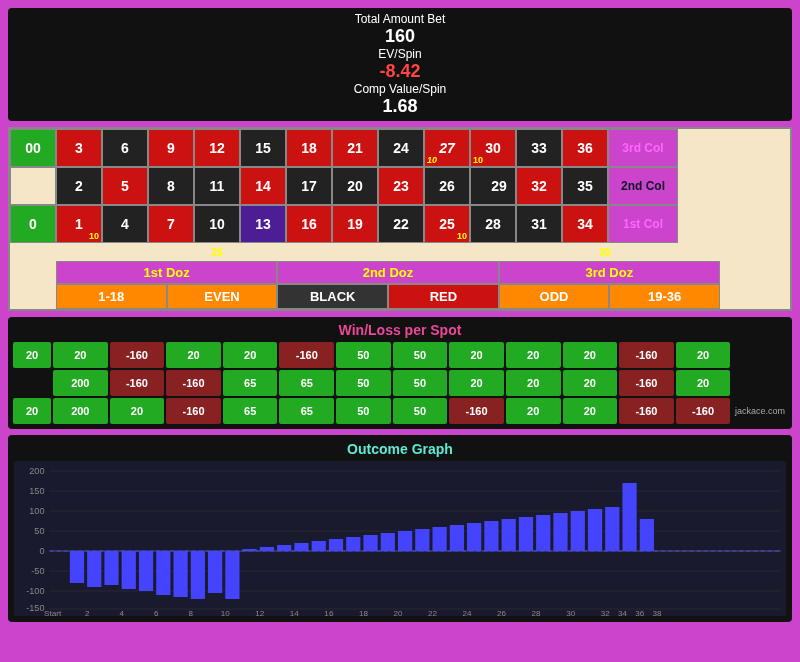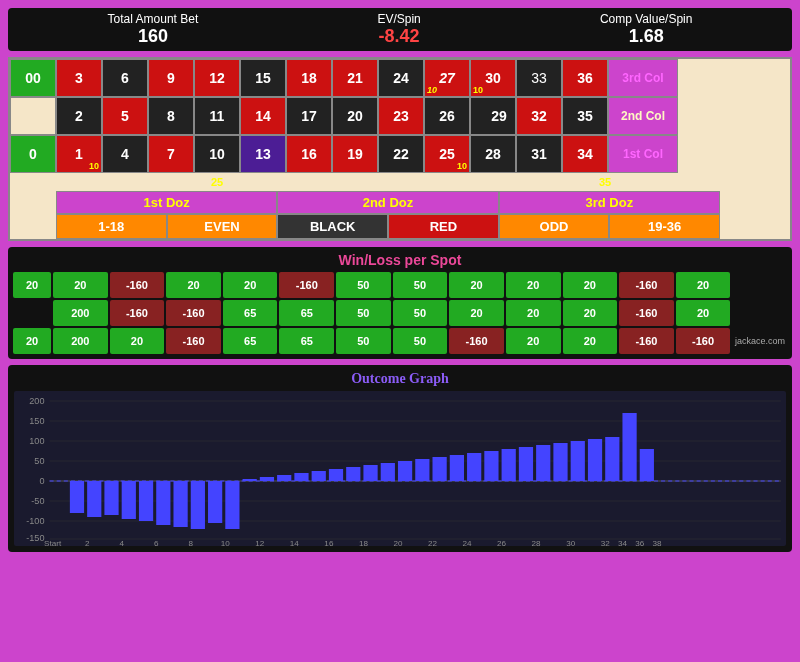--- a/index.html
+++ b/index.html
@@ -19,20 +19,21 @@
     }
     
     .stats-bar {
       background: #111;
       color: white;
       display: flex;
       justify-content: space-around;
       align-items: center;
       padding: 4px 10px;
       border-radius: 4px;
+      flex-direction: column;
     }
     .stat-item {
       text-align: center;
     }
     .stat-label {
       font-size: 12px;
       color: white;
     }
     .stat-value {
       font-size: 18px;
@@ -77,39 +78,39 @@
           <div style="width:46px;height:38px;border:1px solid #888;display:flex;align-items:center;justify-content:center;font-weight:bold;font-size:14px;background:#cc1111;color:white;position:relative;">3</div>
           <div style="width:46px;height:38px;border:1px solid #888;display:flex;align-items:center;justify-content:center;font-weight:bold;font-size:14px;background:#222;color:white;">6</div>
           <div style="width:46px;height:38px;border:1px solid #888;display:flex;align-items:center;justify-content:center;font-weight:bold;font-size:14px;background:#cc1111;color:white;">9</div>
           <div style="width:46px;height:38px;border:1px solid #888;display:flex;align-items:center;justify-content:center;font-weight:bold;font-size:14px;background:#cc1111;color:white;">12</div>
           <div style="width:46px;height:38px;border:1px solid #888;display:flex;align-items:center;justify-content:center;font-weight:bold;font-size:14px;background:#222;color:white;">15</div>
           <div style="width:46px;height:38px;border:1px solid #888;display:flex;align-items:center;justify-content:center;font-weight:bold;font-size:14px;background:#cc1111;color:white;">18</div>
           <div style="width:46px;height:38px;border:1px solid #888;display:flex;align-items:center;justify-content:center;font-weight:bold;font-size:14px;background:#cc1111;color:white;">21</div>
           <div style="width:46px;height:38px;border:1px solid #888;display:flex;align-items:center;justify-content:center;font-weight:bold;font-size:14px;background:#222;color:white;">24</div>
           <div style="width:46px;height:38px;border:1px solid #888;display:flex;align-items:center;justify-content:center;font-weight:bold;font-size:14px;background:#cc1111;color:white;position:relative;font-style:italic;">27<span style="position:absolute;bottom:1px;left:2px;font-size:9px;color:#ffff00;">10</span></div>
           <div style="width:46px;height:38px;border:1px solid #888;display:flex;align-items:center;justify-content:center;font-weight:bold;font-size:14px;background:#cc1111;color:white;position:relative;">30<span style="position:absolute;bottom:1px;left:2px;font-size:9px;color:#ffff00;">10</span></div>
-          <div style="width:46px;height:38px;border:1px solid #888;display:flex;align-items:center;justify-content:center;font-weight:normal;font-size:14px;background:#222;color:white;">33</div>
+          <div style="width:46px;height:38px;border:1px solid #888;display:flex;align-items:center;justify-content:center;font-weight:bold;font-size:14px;background:#222;color:white;">33</div>
           <div style="width:46px;height:38px;border:1px solid #888;display:flex;align-items:center;justify-content:center;font-weight:bold;font-size:14px;background:#cc1111;color:white;">36</div>
           <div style="width:70px;height:38px;border:1px solid #888;display:flex;align-items:center;justify-content:center;font-weight:bold;font-size:12px;color:#ff66ff;background:#cc44cc;">3rd Col</div>
         </div>
 
         <div style="display:flex; flex-direction:row;">
           <div style="width:46px;height:38px;border:1px solid #888;display:flex;align-items:center;justify-content:center;font-weight:bold;font-size:14px;background:#222;color:white;">2</div>
           <div style="width:46px;height:38px;border:1px solid #888;display:flex;align-items:center;justify-content:center;font-weight:bold;font-size:14px;background:#cc1111;color:white;">5</div>
           <div style="width:46px;height:38px;border:1px solid #888;display:flex;align-items:center;justify-content:center;font-weight:bold;font-size:14px;background:#222;color:white;">8</div>
           <div style="width:46px;height:38px;border:1px solid #888;display:flex;align-items:center;justify-content:center;font-weight:bold;font-size:14px;background:#222;color:white;">11</div>
           <div style="width:46px;height:38px;border:1px solid #888;display:flex;align-items:center;justify-content:center;font-weight:bold;font-size:14px;background:#cc1111;color:white;">14</div>
           <div style="width:46px;height:38px;border:1px solid #888;display:flex;align-items:center;justify-content:center;font-weight:bold;font-size:14px;background:#222;color:white;">17</div>
           <div style="width:46px;height:38px;border:1px solid #888;display:flex;align-items:center;justify-content:center;font-weight:bold;font-size:14px;background:#222;color:white;">20</div>
           <div style="width:46px;height:38px;border:1px solid #888;display:flex;align-items:center;justify-content:center;font-weight:bold;font-size:14px;background:#cc1111;color:white;">23</div>
           <div style="width:46px;height:38px;border:1px solid #888;display:flex;align-items:center;justify-content:center;font-weight:bold;font-size:14px;background:#222;color:white;">26</div>
           <div style="width:46px;height:38px;border:1px solid #888;display:flex;align-items:center;justify-content:center;font-weight:bold;font-size:14px;background:#222;color:white;padding-left:12px;">29</div>
           <div style="width:46px;height:38px;border:1px solid #888;display:flex;align-items:center;justify-content:center;font-weight:bold;font-size:14px;background:#cc1111;color:white;">32</div>
           <div style="width:46px;height:38px;border:1px solid #888;display:flex;align-items:center;justify-content:center;font-weight:bold;font-size:14px;background:#222;color:white;">35</div>
-          <div style="width:70px;height:38px;border:1px solid #888;display:flex;align-items:center;justify-content:center;font-weight:bold;font-size:12px;color:#fef9c3;background:#cc44cc;">2nd Col</div>
+          <div style="width:70px;height:38px;border:1px solid #888;display:flex;align-items:center;justify-content:center;font-weight:bold;font-size:12px;color:#0f172a;background:#cc44cc;">2nd Col</div>
         </div>
 
         <div style="display:flex; flex-direction:row;position:relative;">
           <div style="width:46px;height:38px;border:1px solid #888;display:flex;align-items:center;justify-content:center;font-weight:bold;font-size:14px;background:#cc1111;color:white;position:relative;">1<span style="position:absolute;bottom:1px;right:2px;font-size:9px;color:#ffff00;">10</span></div>
           <div style="width:46px;height:38px;border:1px solid #888;display:flex;align-items:center;justify-content:center;font-weight:bold;font-size:14px;background:#222;color:white;">4</div>
           <div style="width:46px;height:38px;border:1px solid #888;display:flex;align-items:center;justify-content:center;font-weight:bold;font-size:14px;background:#cc1111;color:white;">7</div>
           <div style="width:46px;height:38px;border:1px solid #888;display:flex;align-items:center;justify-content:center;font-weight:bold;font-size:14px;background:#222;color:white;">10</div>
           <div style="width:46px;height:38px;border:1px solid #888;display:flex;align-items:center;justify-content:center;font-weight:bold;font-size:14px;background:#4c1d95;color:white;">13</div>
           <div style="width:46px;height:38px;border:1px solid #888;display:flex;align-items:center;justify-content:center;font-weight:bold;font-size:14px;background:#cc1111;color:white;">16</div>
           <div style="width:46px;height:38px;border:1px solid #888;display:flex;align-items:center;justify-content:center;font-weight:bold;font-size:14px;background:#cc1111;color:white;">19</div>
@@ -195,21 +196,21 @@
       <div style="height:26px;background:#882222;color:white;display:flex;align-items:center;justify-content:center;font-size:11px;font-weight:bold;border-radius:2px;">-160</div>
       <div style="height:26px;background:#22aa22;color:white;display:flex;align-items:center;justify-content:center;font-size:11px;font-weight:bold;border-radius:2px;">20</div>
       <div style="height:26px;background:#22aa22;color:white;display:flex;align-items:center;justify-content:center;font-size:11px;font-weight:bold;border-radius:2px;">20</div>
       <div style="height:26px;background:#882222;color:white;display:flex;align-items:center;justify-content:center;font-size:11px;font-weight:bold;border-radius:2px;">-160</div>
       <div style="height:26px;background:#882222;color:white;display:flex;align-items:center;justify-content:center;font-size:11px;font-weight:bold;border-radius:2px;">-160</div>
       <div style="height:26px;background:transparent;display:flex;align-items:center;justify-content:flex-end;padding-right:2px;font-size:9px;color:#aaa;">jackace.com</div>
     </div>
   </div>
 
   <div style="background:#111;border-radius:4px;padding:6px;">
-    <div style="color:#8b5cf6;text-align:center;font-size:14px;font-weight:bold;margin-bottom:4px;font-family:Liberation Serif, serif;">Outcome Graph</div>
+    <div style="color:#5eead4;text-align:center;font-size:14px;font-weight:bold;margin-bottom:4px;">Outcome Graph</div>
     <div style="position:relative;background:#1a1a2e;border-radius:2px;height:155px;">
       <svg width="100%" height="100%" viewBox="0 0 760 155" preserveAspectRatio="none">
 
         <line x1="35" y1="10" x2="755" y2="10" stroke="#333" stroke-width="0.5"></line>
         <line x1="35" y1="30" x2="755" y2="30" stroke="#333" stroke-width="0.5"></line>
         <line x1="35" y1="50" x2="755" y2="50" stroke="#333" stroke-width="0.5"></line>
         <line x1="35" y1="70" x2="755" y2="70" stroke="#333" stroke-width="0.5"></line>
 
         <line x1="35" y1="90" x2="755" y2="90" stroke="#555" stroke-width="1"></line>
         <line x1="35" y1="110" x2="755" y2="110" stroke="#333" stroke-width="0.5"></line>

